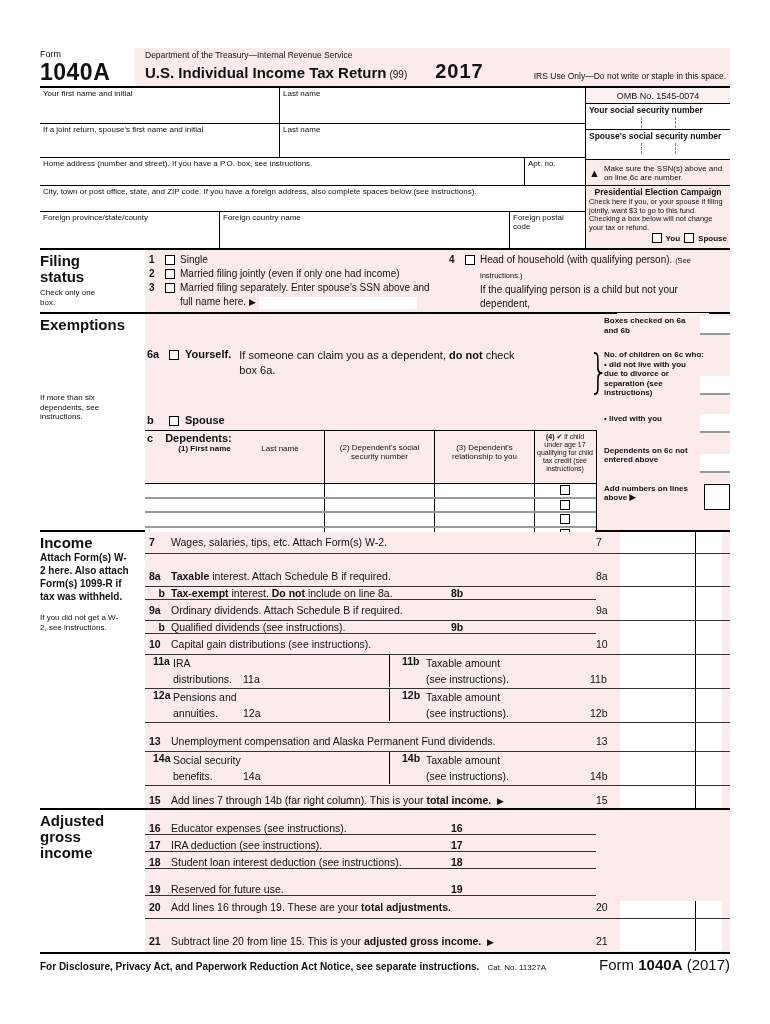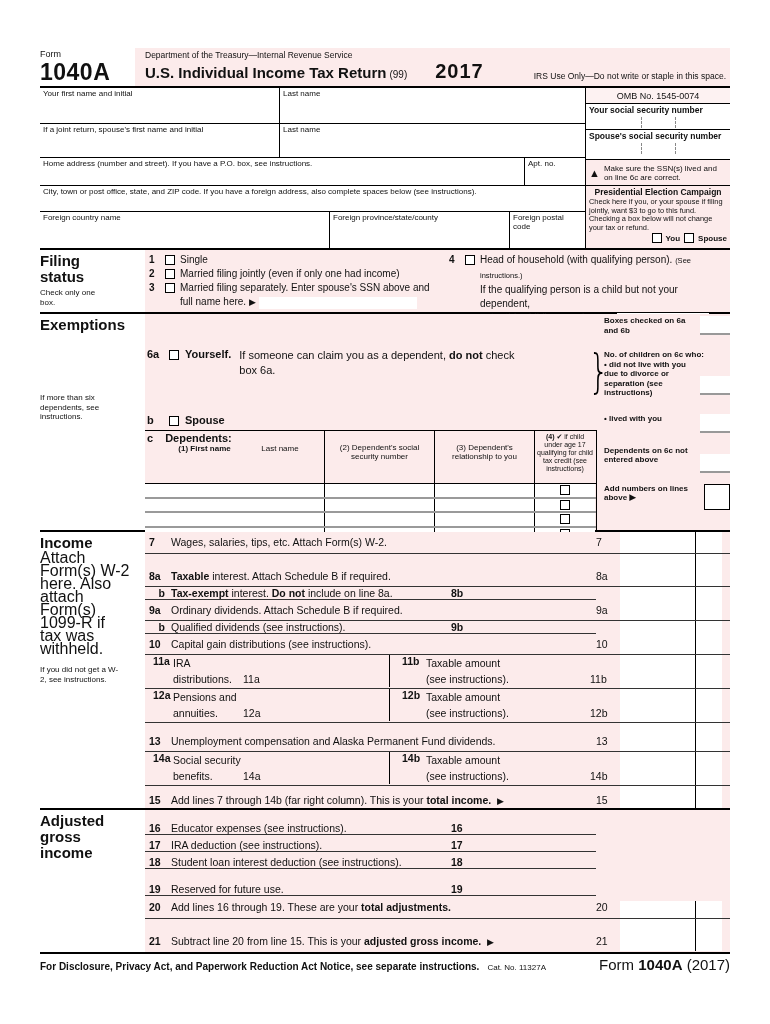--- a/index.html
+++ b/index.html
@@ -86,21 +86,21 @@
   .drow-d { display:flex; align-items:flex-end; height:24px; font-size:11px; padding-bottom:3px; }
   .drow-d .n { width:24px; margin-left:36px; font-weight:bold; }
 
   .sum-item { display:flex; margin-bottom:2px; }
   .sum-item .lab { flex:1; font-weight:bold; line-height:9.5px; padding-right:3px; }
   .sum-box { width:30px; height:19px; background:#fff; border-bottom:2px solid #999; flex:none; }
   .sum-sq { width:26px; height:26px; background:#fff; border:1.5px solid #000; flex:none; }
 
   
   .inc-sidebar h2 { }
-  .attach { font-size:16px; font-weight:normal; line-height:13px; width:90px; }
+  .attach { font-size:10px; font-weight:bold; line-height:13px; width:90px; }
   .w2note { font-size:8px; line-height:9.5px; margin-top:10px; width:80px; }
   .main-col { width:585px; position:relative; background:#fcebeb; }
   .money-col { position:absolute; top:0; bottom:0; right:8px; width:102px; background:#fff; z-index:0; }
   .money-col .cents { position:absolute; top:0; bottom:0; left:75px; width:1px; background:#000; }
   .mrow { position:relative; z-index:1; display:flex; font-size:10.5px; align-items:flex-start; }
   .mrow .n { width:26px; font-weight:bold; padding-left:4px; flex:none; }
   .mrow .lbl { flex:1; }
   .mrow .rn { width:34px; text-align:left; padding-left:10px; flex:none; }
   .bline { border-bottom:1px solid #333; }
   .blft { border-bottom:1px solid #333; }
@@ -154,22 +154,22 @@
         <div class="icell" style="flex:1"><span>Last name</span></div>
       </div>
       <div class="irow h28">
         <div class="icell" style="flex:1"><span>Home address (number and street). If you have a P.O. box, see instructions.</span></div>
         <div class="icell" style="width:60px"><span>Apt. no.</span></div>
       </div>
       <div class="irow h26">
         <div class="icell" style="flex:1"><span>City, town or post office, state, and ZIP code. If you have a foreign address, also complete spaces below (see instructions).</span></div>
       </div>
       <div class="irow h36">
+        <div class="icell" style="width:180px"><span>Foreign province/state/county</span></div>
         <div class="icell" style="width:290px"><span>Foreign country name</span></div>
-        <div class="icell" style="width:180px"><span>Foreign province/state/county</span></div>
         <div class="icell" style="flex:1"><span>Foreign postal code</span></div>
       </div>
     </div>
     <div class="ident-right">
       <div class="rrow omb">OMB No. 1545-0074</div>
       <div class="rrow ssnblk" style="height:26px">
         <div class="lab">Your social security number</div>
         <div class="ssnfield">
               <i style="left:38%"></i>
               <i style="left:62%"></i>
@@ -177,21 +177,21 @@
       </div>
       <div class="rrow ssnblk" style="height:30px">
         <div class="lab">Spouse's social security number</div>
         <div class="ssnfield">
               <i style="left:38%"></i>
               <i style="left:62%"></i>
             </div>
       </div>
       <div class="rrow warnrow pink">
         <span class="warn-tri">▲</span>
-        <span>Make sure the SSN(s) lived and on line 6c are correct.</span>
+        <span>Make sure the SSN(s) above and on line 6c are number.</span>
       </div>
       <div class="pec pink">
         <div class="pec-title">Presidential Election Campaign</div>
         <div class="pec-text">Check here if you, or your spouse if filing jointly, want $3 to go to this fund. Checking a box below will not change your tax or refund.</div>
         <div class="pec-boxes">
           <span class="cb"></span>
           <span>You</span>
           <span class="cb"></span>
           <span>Spouse</span>
         </div>

